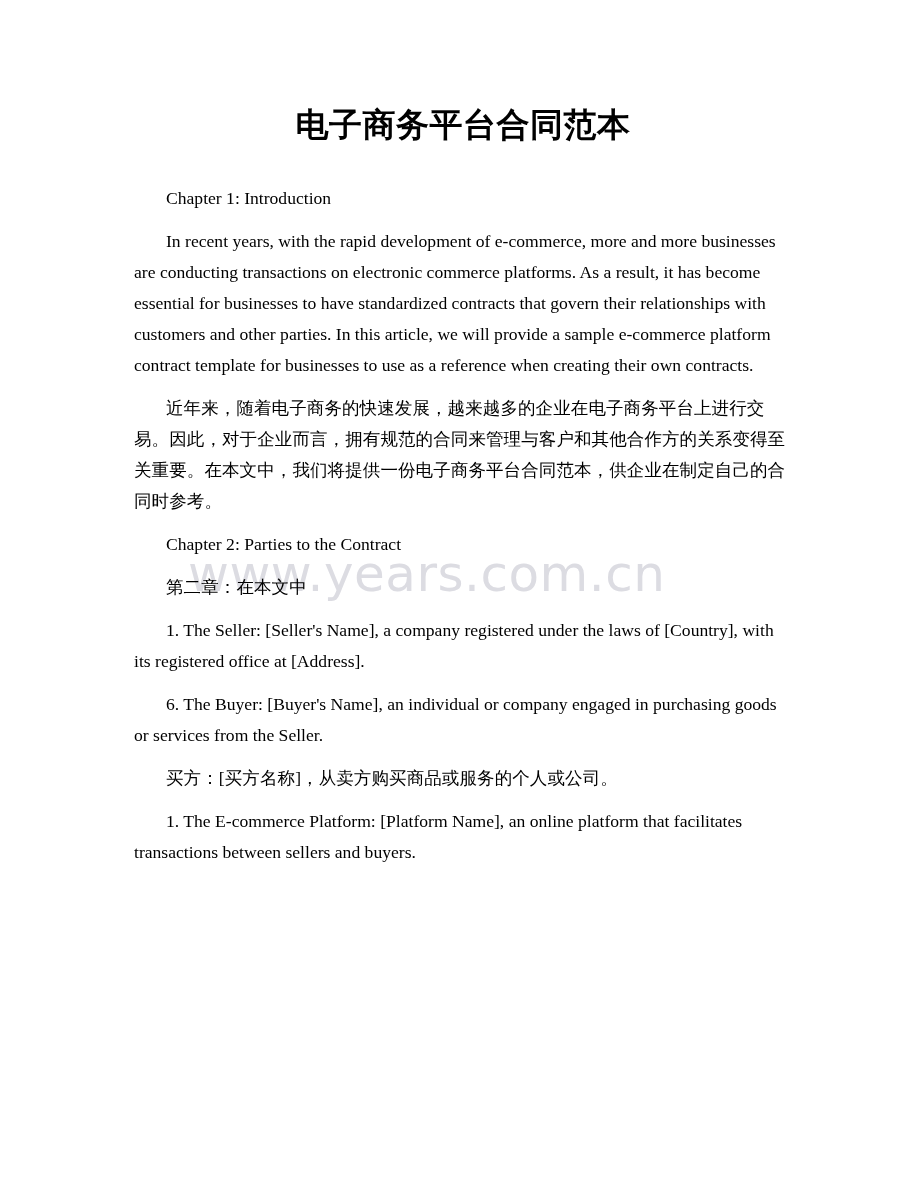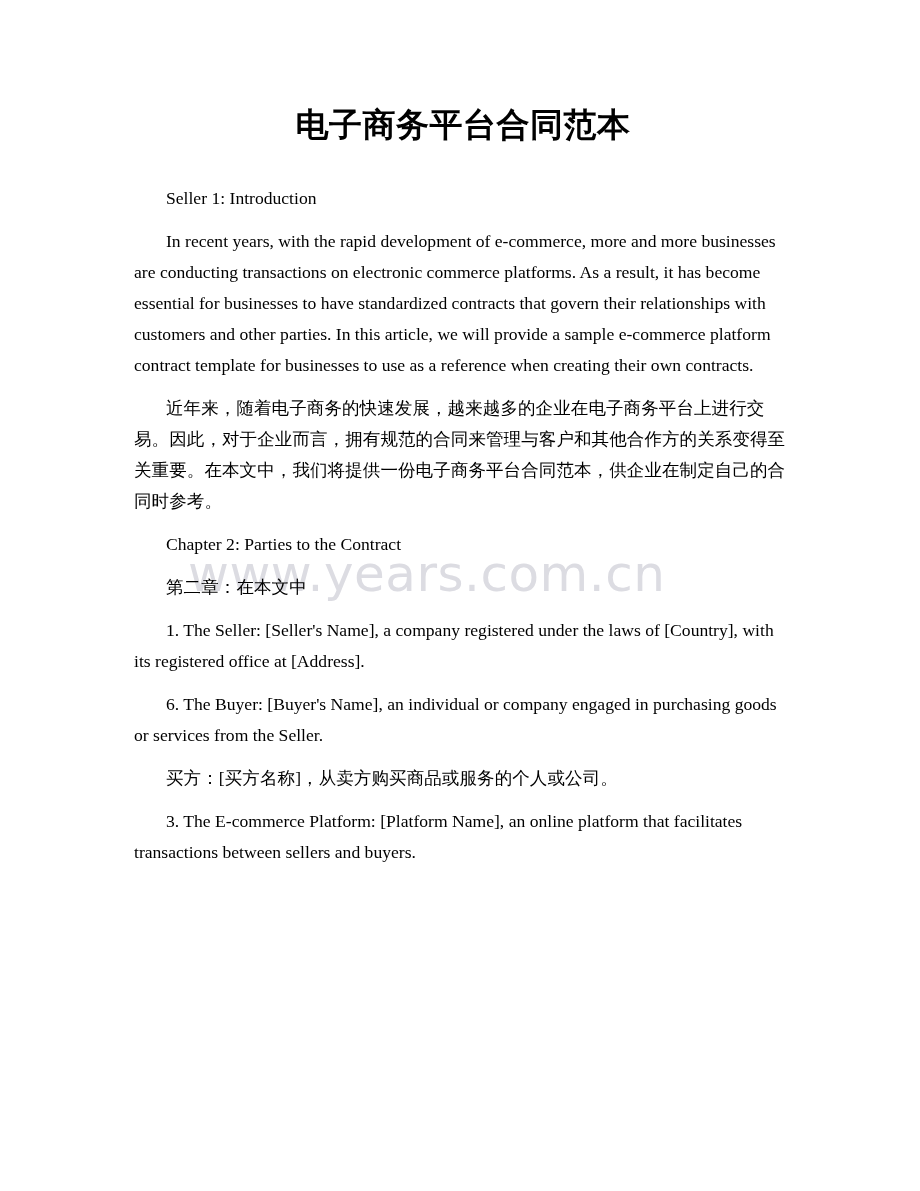--- a/index.html
+++ b/index.html
@@ -99,26 +99,26 @@
 
 <div class="page">
 
   <div class="watermark">www.years.com.cn</div>
 
   <div class="content">
 
     <h1 class="doc-title">电子商务平台合同范本</h1>
 
     <div class="body-flow" id="body-flow">
-        <p class="para en">Seller 1: Introduction</p>
+        <p class="para en">Chapter 1: Introduction</p>
         <p class="para en">In recent years, with the rapid development of e-commerce, more and more businesses are conducting transactions on electronic commerce platforms. As a result, it has become essential for businesses to have standardized contracts that govern their relationships with customers and other parties. In this article, we will provide a sample e-commerce platform contract template for businesses to use as a reference when creating their own contracts.</p>
         <p class="para zh">近年来，随着电子商务的快速发展，越来越多的企业在电子商务平台上进行交易。因此，对于企业而言，拥有规范的合同来管理与客户和其他合作方的关系变得至关重要。在本文中，我们将提供一份电子商务平台合同范本，供企业在制定自己的合同时参考。</p>
         <p class="para en">Chapter 2: Parties to the Contract</p>
         <p class="para zh">第二章：在本文中</p>
         <p class="para en">1. The Seller: [Seller's Name], a company registered under the laws of [Country], with its registered office at [Address].</p>
         <p class="para en">6. The Buyer: [Buyer's Name], an individual or company engaged in purchasing goods or services from the Seller.</p>
         <p class="para zh">买方：[买方名称]，从卖方购买商品或服务的个人或公司。</p>
-        <p class="para en">3. The E-commerce Platform: [Platform Name], an online platform that facilitates transactions between sellers and buyers.</p>
+        <p class="para en">1. The E-commerce Platform: [Platform Name], an online platform that facilitates transactions between sellers and buyers.</p>
       </div>
 
   </div>
 
 </div>
 
 </body></html>

